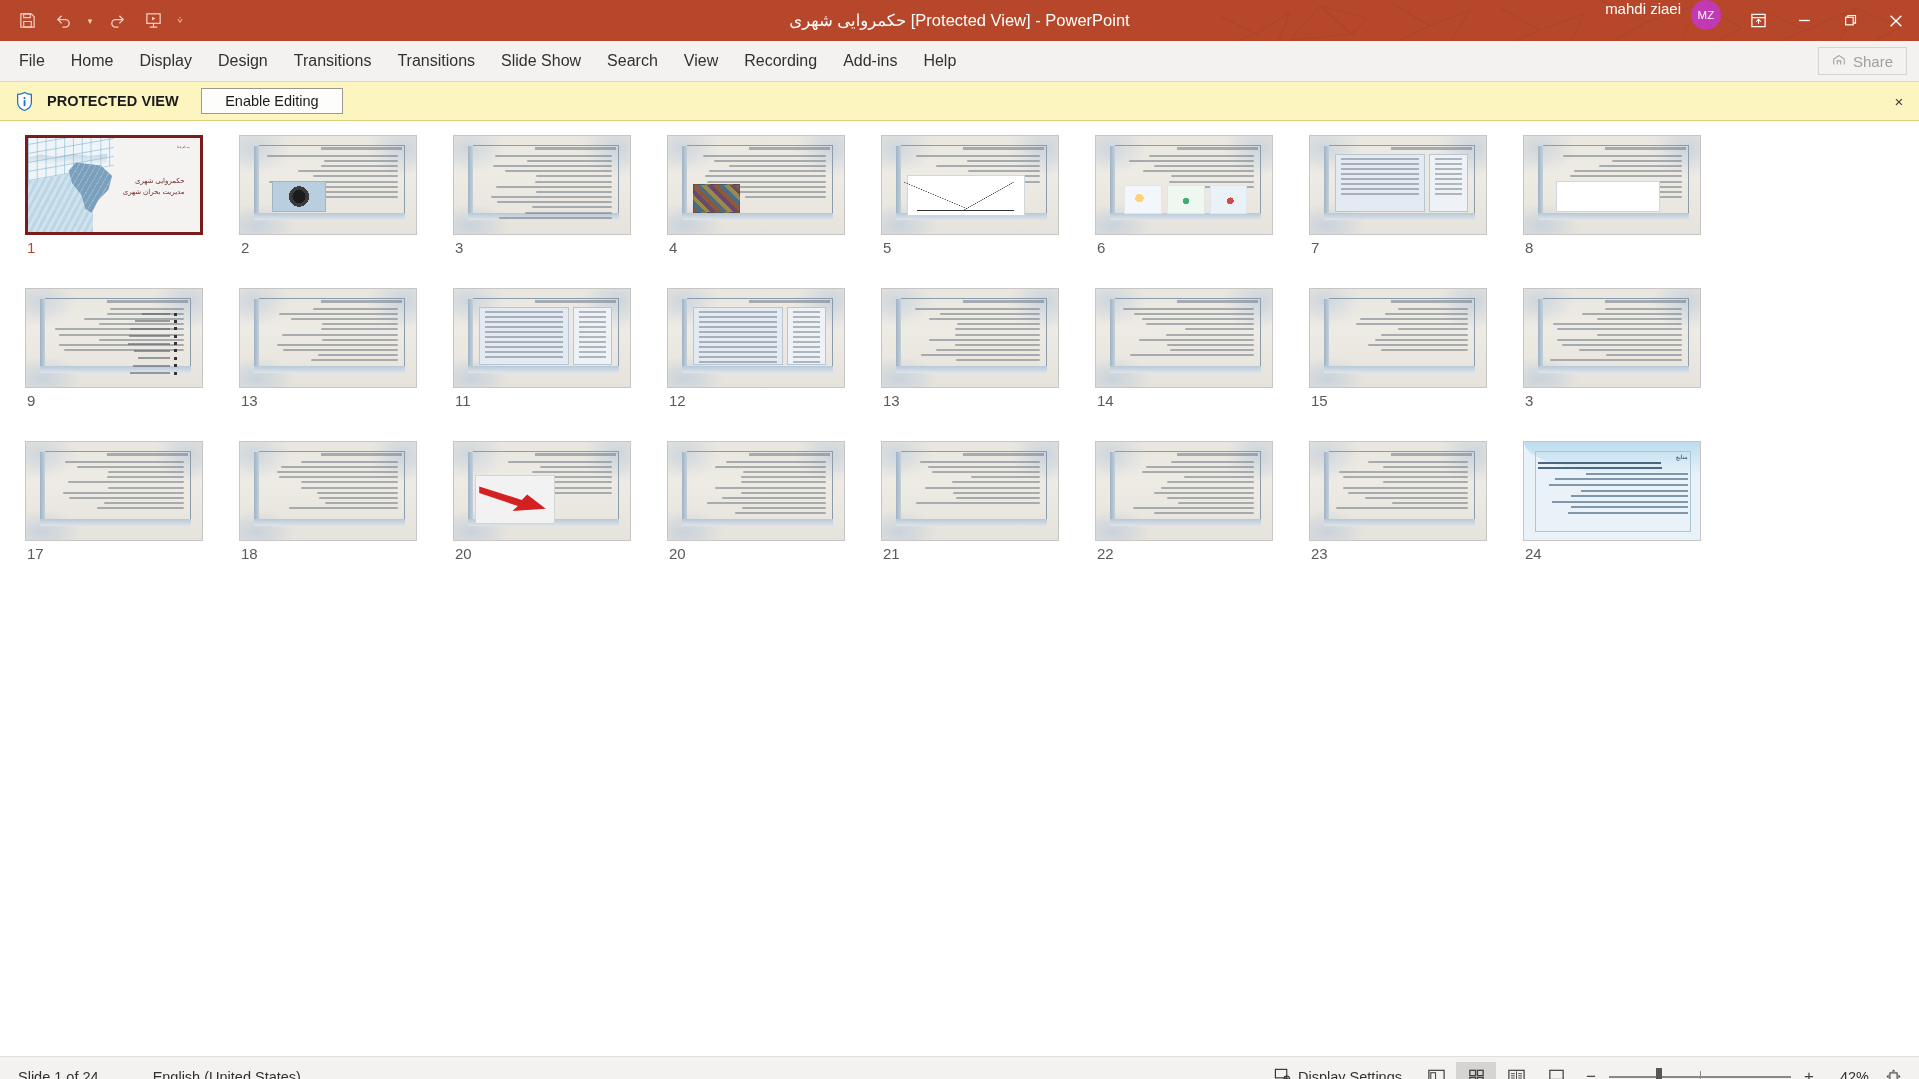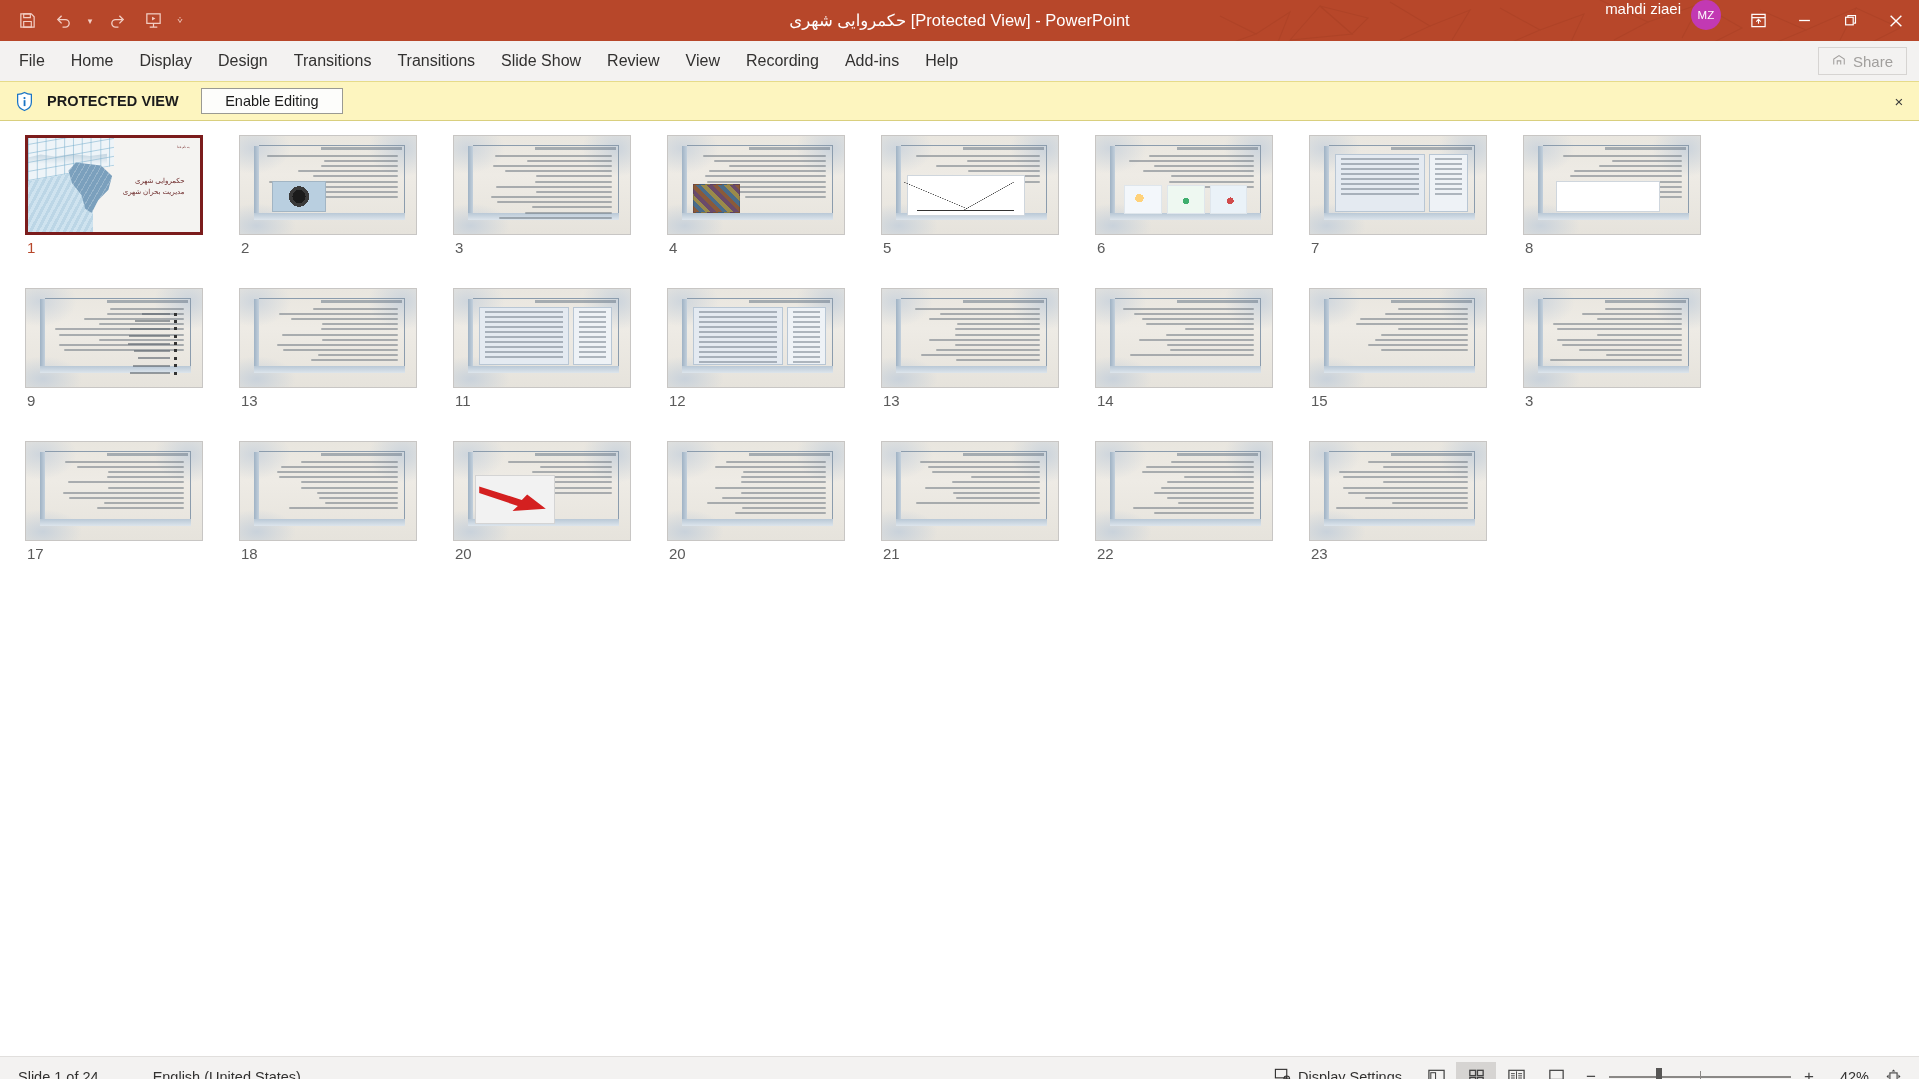--- a/index.html
+++ b/index.html
@@ -348,21 +348,21 @@
 
 <div class="ribbonbar">
   <div class="rtabs">
     <div class="rtab file">File</div>
     <div class="rtab">Home</div>
     <div class="rtab">Display</div>
     <div class="rtab">Design</div>
     <div class="rtab">Transitions</div>
     <div class="rtab">Transitions</div>
     <div class="rtab">Slide Show</div>
-    <div class="rtab">Review</div>
+    <div class="rtab">Search</div>
     <div class="rtab">View</div>
     <div class="rtab">Recording</div>
     <div class="rtab">Add-ins</div>
     <div class="rtab">Help</div>
   </div>
   <div class="share-btn">
     <span>
       <svg width="14" height="14" viewBox="0 0 16 16">
           <path d="M2 13V7l6-4 6 4v6" fill="none" stroke="currentColor" stroke-width="1.2"></path>
           <path d="M6 13V9h4v4" fill="none" stroke="currentColor" stroke-width="1.2"></path>
@@ -1095,20 +1095,44 @@
                 <div class="tl" style="width:94%;margin-left:auto"></div>
                 <div class="tl" style="width:90%;margin-left:auto"></div>
                 <div class="tl" style="width:77%;margin-left:auto"></div>
                 <div class="tl" style="width:57%;margin-left:auto"></div>
                 <div class="tl" style="width:99%;margin-left:auto"></div>
               </div>
         </div>
           </div>
         </div>
         <div class="slide-num">23</div>
+      </div>
+      <div class="cell">
+        <div class="thumbwrap">
+          <div class="thumb">
+            <div class="sl24">
+          <div class="wave"></div>
+          <div class="inner"></div>
+          <div class="rt">منابع</div>
+          <div class="bl" style="top:20%;position:absolute">
+                <div class="bline en" style="width:82%;margin-left:0"></div>
+                <div class="bline en" style="width:83%;margin-left:0"></div>
+                <div class="bline " style="width:68%;margin-left:auto"></div>
+                <div class="bline " style="width:89%;margin-left:auto"></div>
+                <div class="bline " style="width:93%;margin-left:auto"></div>
+                <div class="bline " style="width:71%;margin-left:auto"></div>
+                <div class="bline " style="width:78%;margin-left:auto"></div>
+                <div class="bline " style="width:91%;margin-left:auto"></div>
+                <div class="bline " style="width:78%;margin-left:auto"></div>
+                <div class="bline " style="width:80%;margin-left:auto"></div>
+              </div>
+        </div>
+          </div>
+        </div>
+        <div class="slide-num">24</div>
       </div>
     </div>
 </div>
 
 <div class="statusbar">
   <div class="sb-left">
     <span class="sb-item">Slide 1 of 24</span>
     <span class="sb-item">English (United States)</span>
   </div>
   <div class="sb-right">

